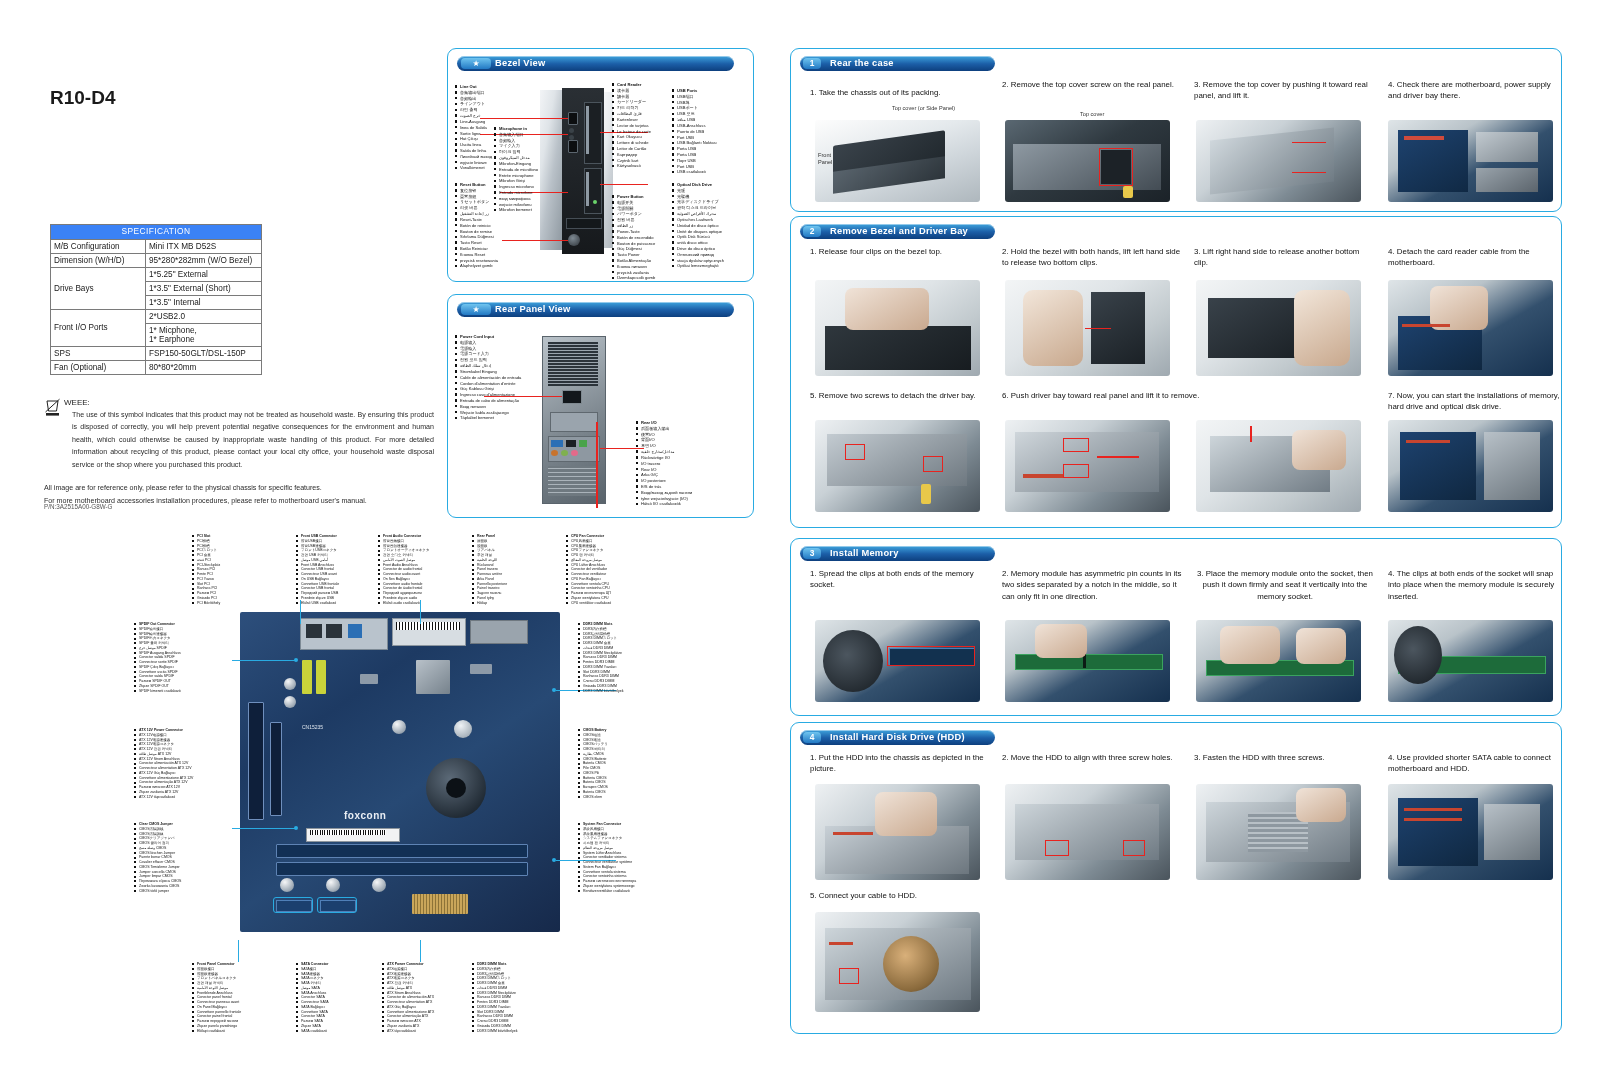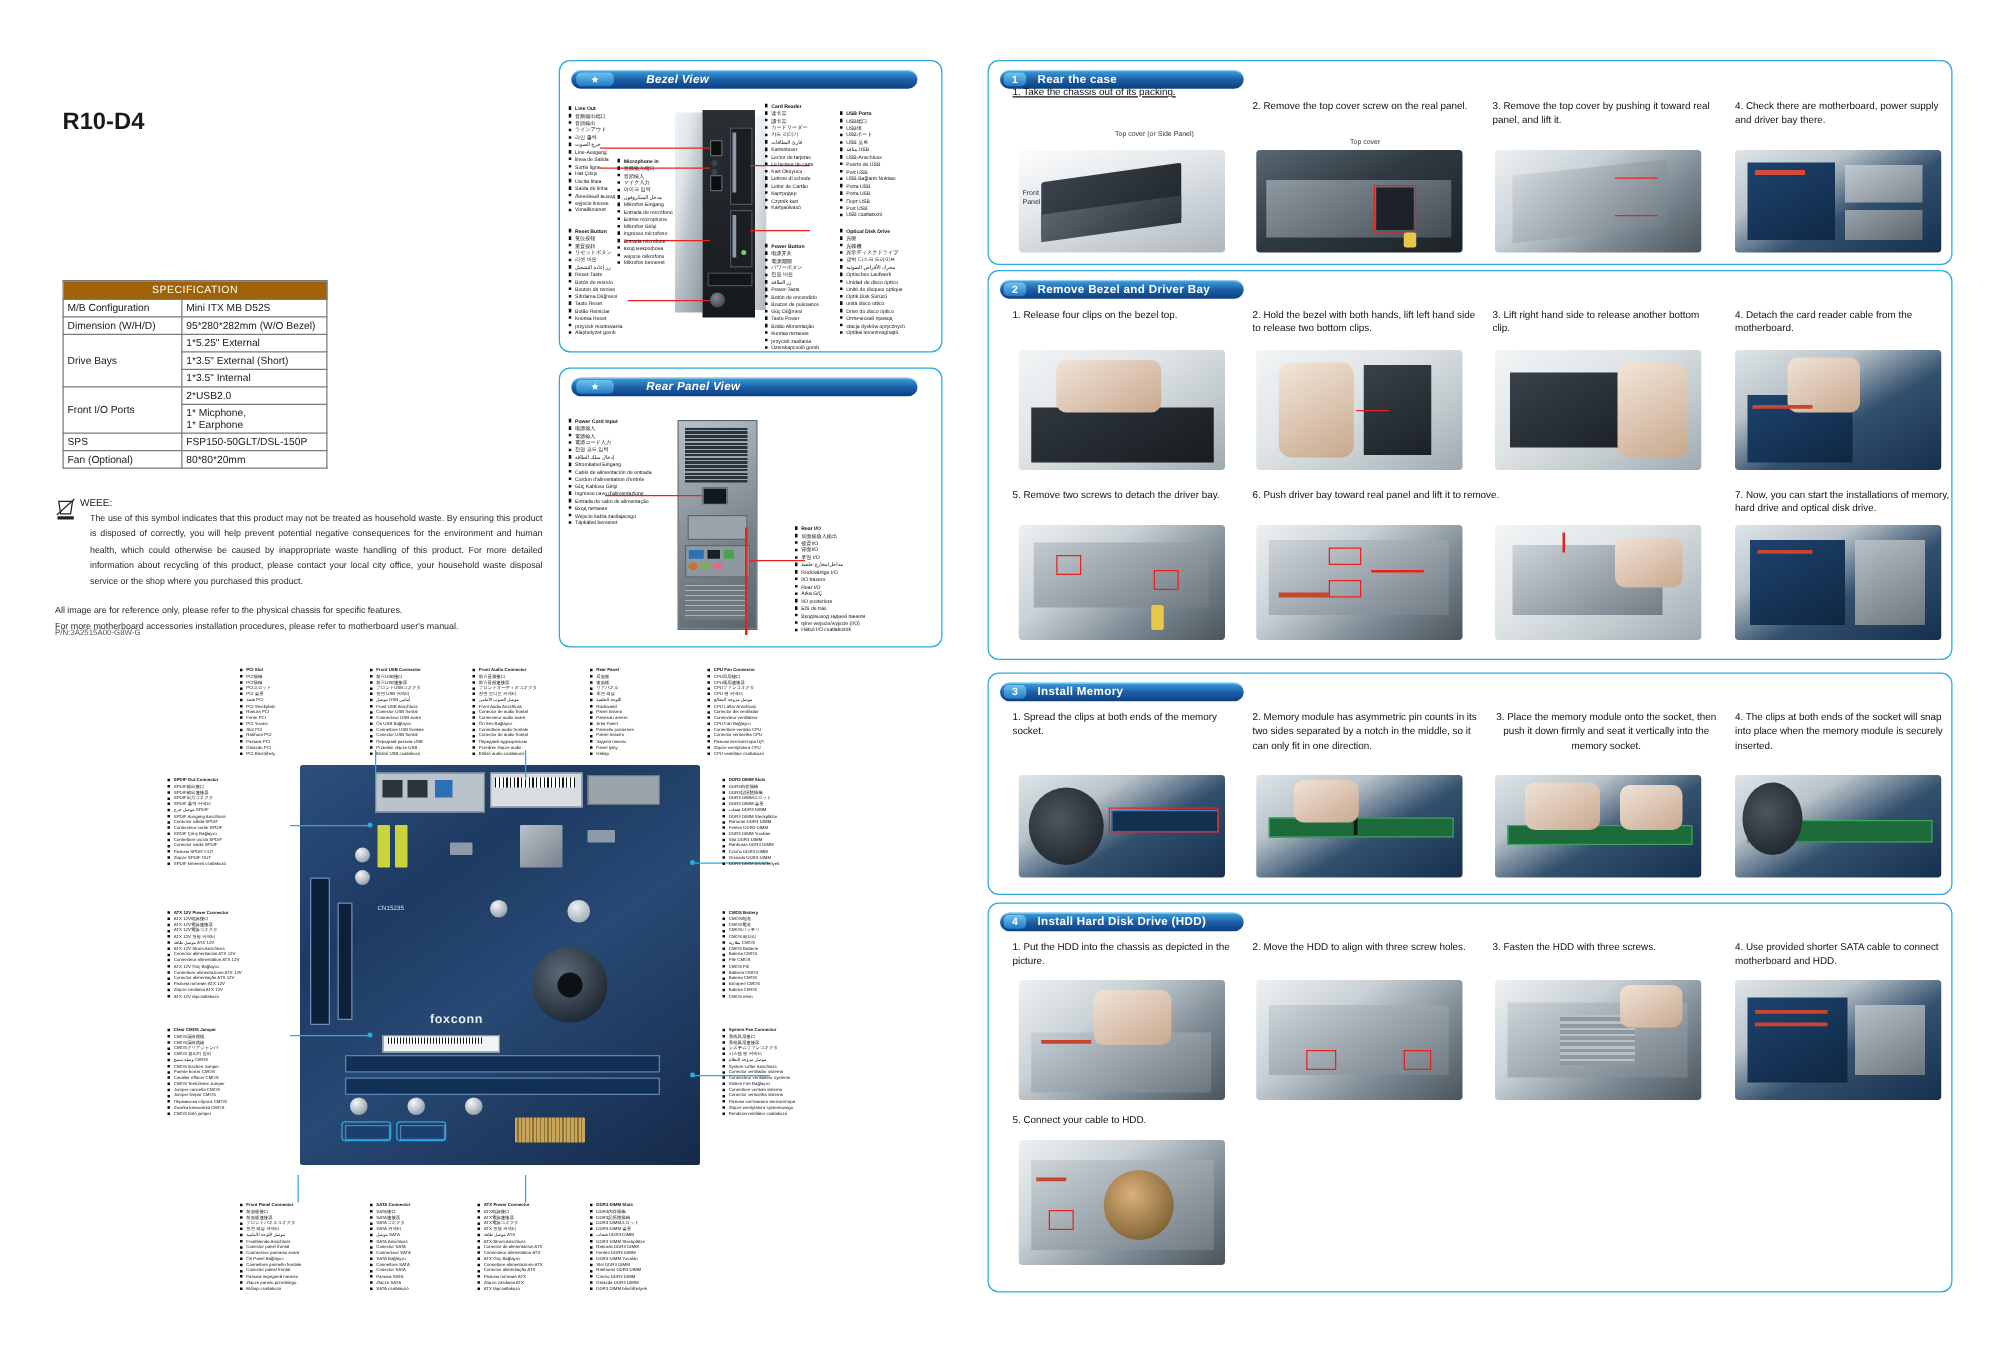--- a/index.html
+++ b/index.html
@@ -7,21 +7,21 @@
   .pg{position:absolute;inset:0;}
 
   
   .abs{position:absolute;}
   .title{font-size:23px;font-weight:bold;letter-spacing:.2px;}
   .subtitle{font-size:19px;font-weight:bold;}
 
   
   .spec{position:absolute;left:50px;top:224px;width:212px;border-collapse:collapse;font-size:8.2px;}
   .spec td{border:1px solid #7a7a7a;padding:1.5px 3px;height:10px;line-height:1.15;}
-  .spec .hdr{background:#a16207;color:#fff;text-align:center;font-size:8.4px;letter-spacing:.4px;padding:2px;}
+  .spec .hdr{background:#3b82f6;color:#fff;text-align:center;font-size:8.4px;letter-spacing:.4px;padding:2px;}
   .spec .k{width:88px;}
 
   
   .weee-wrap{position:absolute;left:44px;top:398px;width:390px;}
   .weee-head{font-size:8px;margin-left:20px;margin-bottom:2px;}
   .weee-body{font-size:7.1px;line-height:1.75;text-align:justify;margin-left:28px;color:#2b2b2b;}
   .weee-note{font-size:7.1px;line-height:1.7;margin-top:11px;color:#2b2b2b;}
   .pn{position:absolute;left:44px;top:503px;font-size:6.3px;color:#555;}
   .weee-icon{position:absolute;left:0;top:0;width:17px;height:20px;}
 
@@ -30,21 +30,21 @@
   .bar{position:relative;height:15px;margin:7px 0 0 9px;width:calc(100% - 28px);
        border-radius:8px;background:linear-gradient(180deg,#3ea3dd 0%,#1c5fa8 52%,#0d3f7e 100%);
        box-shadow:inset 0 1px 0 rgba(255,255,255,.45);}
   .bar.small{width:195px;}
   .bar .badge{position:absolute;left:3px;top:2px;width:18px;height:11px;border-radius:4px;
        background:linear-gradient(180deg,#6fc4ef,#2279c4);color:#fff;font-size:8.4px;font-weight:bold;
        text-align:center;line-height:11px;}
   .bar .btxt{position:absolute;left:30px;top:1px;color:#fff;font-size:9.3px;font-weight:bold;letter-spacing:.25px;line-height:13px;}
   .bar .star{position:absolute;left:4px;top:2px;width:30px;height:11px;border-radius:4px;
        background:linear-gradient(180deg,#6fc4ef,#2279c4);color:#fff;font-size:8px;text-align:center;line-height:11px;}
-  .bar.star-bar .btxt{left:60px;font-style:italic;}
+  .bar.star-bar .btxt{left:38px;}
 
   
   .cap{position:absolute;font-size:7.9px;line-height:1.45;color:#111;}
 
   
   .lbl{position:absolute;font-size:4.1px;line-height:1.42;color:#111;white-space:nowrap;}
   .lbl div{position:relative;padding-left:5px;}
   .lbl div:before{content:"";position:absolute;left:0;top:1.3px;width:2.4px;height:2.4px;background:#111;}
   .lbl div:first-child{font-weight:bold;}
   .lbl.tiny{font-size:3.5px;line-height:1.36;}
@@ -662,21 +662,21 @@
     <div>Gniazda DDR3 DIMM</div>
       <div>DDR3 DIMM bővítőhelyek</div>
   </div>
 
   <div class="panel" style="left:790px;top:48px;width:770px;height:162px;">
     <div class="bar small">
       <div class="badge">1</div>
       <div class="btxt">Rear the case</div>
     </div>
   </div>
-  <div class="cap" style="left:810px;top:68px;width:180px;text-decoration:underline;"><span>1.</span> <span>Take the chassis out of its packing.</span></div>
+  <div class="cap" style="left:810px;top:87px;width:180px;"><span>1.</span> <span>Take the chassis out of its packing.</span></div>
   <div class="cap" style="left:1002px;top:79px;width:180px;"><span>2.</span> <span>Remove the top cover screw on the real panel.</span></div>
   <div class="cap" style="left:1194px;top:79px;width:185px;"><span>3.</span> <span>Remove the top cover by pushing it toward real panel, and lift it.</span></div>
   <div class="cap" style="left:1388px;top:79px;width:175px;"><span>4.</span> <span>Check there are motherboard, power supply and driver bay there.</span></div>
 
   <div class="photo ph-chassis" style="left:815px;top:120px;width:165px;height:82px;border-radius:3px;">
     <div class="abs" style="left:18px;top:18px;width:112px;height:46px;background:linear-gradient(145deg,#3a434b,#1d2429);transform:skewY(-8deg);border-radius:2px;"></div>
     <div class="abs" style="left:18px;top:44px;width:112px;height:22px;background:linear-gradient(145deg,#59646d,#2c343a);transform:skewY(-8deg);"></div>
   </div>
   <div class="cap" style="left:892px;top:104px;font-size:5.6px;color:#333;">Top cover (or Side Panel)</div>
   <div class="cap" style="left:818px;top:152px;font-size:5.6px;color:#333;width:26px;line-height:1.3;">Front Panel</div>

